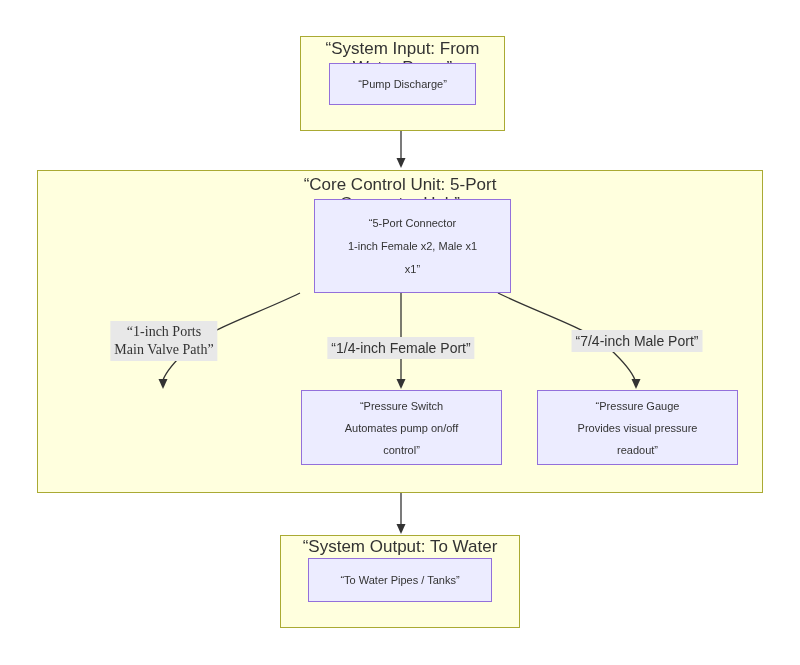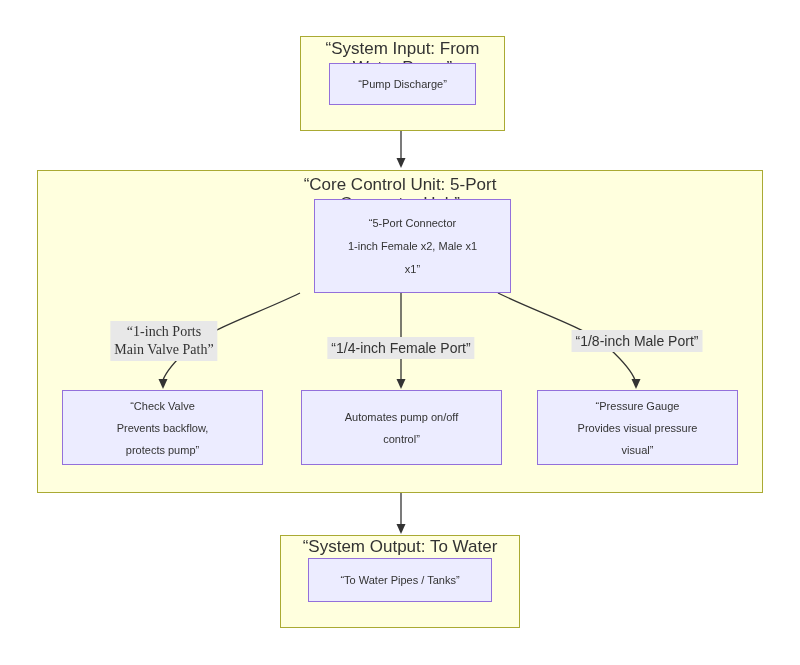--- a/index.html
+++ b/index.html
@@ -88,47 +88,43 @@
   </svg>
 
   <div class="edge-label" style="left:164px;top:321px;font-family:Liberation Serif, serif;">
     <div>“1-inch Ports</div>
     <div>Main Valve Path”</div>
   </div>
   <div class="edge-label" style="left:401px;top:330px;margin-top:7px;">
     <div>“1/4-inch Female Port”</div>
   </div>
   <div class="edge-label" style="left:637px;top:330px;">
-    <div>“1/8-inch Male Port”</div>
+    <div>“7/4-inch Male Port”</div>
   </div>
 
   <div class="node" style="left:329px;top:63px;width:147px;height:42px;">
     <div class="line">“Pump Discharge”</div>
   </div>
 
   <div class="node big" style="left:314px;top:199px;width:197px;height:94px;">
     <div class="line">“5-Port Connector</div>
     <div class="line">1-inch Female x2, Male x1</div>
     <div class="line">x1”</div>
   </div>
 
-  <div class="node" style="left:62px;top:390px;width:201px;height:75px;">
-    <div class="line">“Check Valve</div>
-    <div class="line">Prevents backflow,</div>
-    <div class="line">protects pump”</div>
-  </div>
 
   <div class="node" style="left:301px;top:390px;width:201px;height:75px;">
+    <div class="line">“Pressure Switch</div>
     <div class="line">Automates pump on/off</div>
     <div class="line">control”</div>
   </div>
 
   <div class="node" style="left:537px;top:390px;width:201px;height:75px;">
     <div class="line">“Pressure Gauge</div>
     <div class="line">Provides visual pressure</div>
-    <div class="line">visual”</div>
+    <div class="line">readout”</div>
   </div>
 
   <div class="node" style="left:308px;top:558px;width:184px;height:44px;">
     <div class="line">“To Water Pipes / Tanks”</div>
   </div>
 
 </div>
 
 </body></html>

